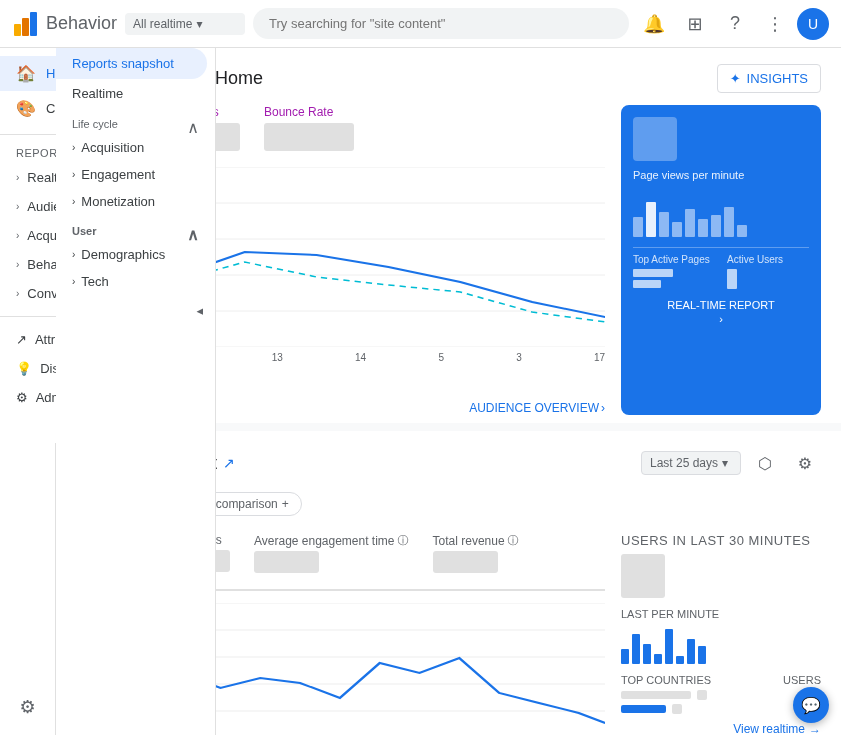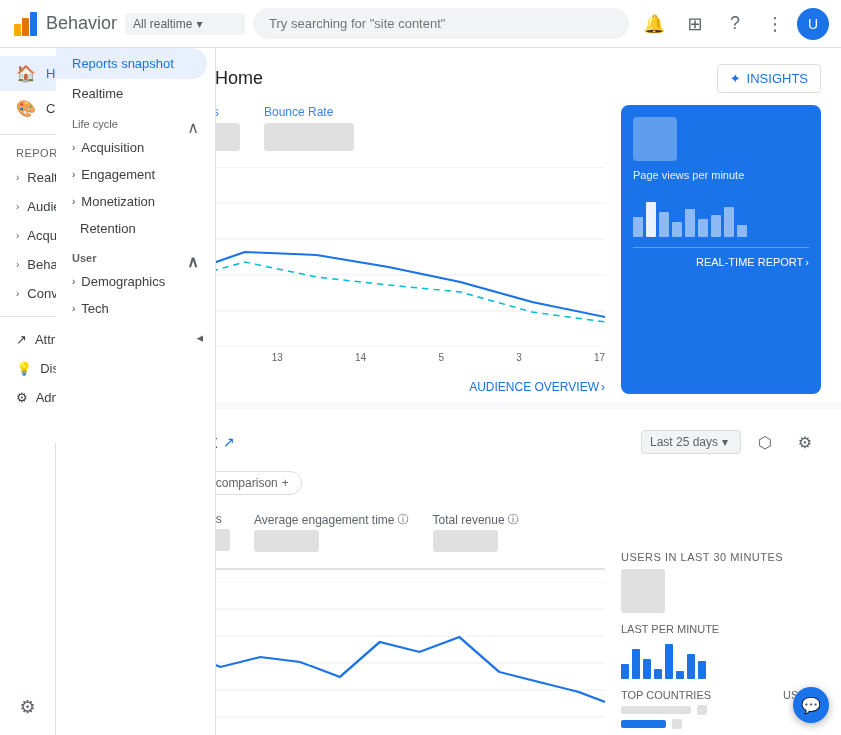--- a/index.html
+++ b/index.html
@@ -68,30 +68,30 @@
     .section-title { font-size: 18px; color: #202124; font-weight: 400; }
     .insights-btn {
       display: flex; align-items: center; gap: 6px; padding: 6px 12px;
       border: 1px solid #dadce0; border-radius: 4px; cursor: pointer;
       font-size: 13px; color: #1a73e8; background: white;
     }
 
     
     .metrics-row { display: flex; gap: 24px; margin-bottom: 16px; }
     .metric-item { display: flex; flex-direction: column; gap: 4px; }
-    .metric-label { font-size: 12px; color: #3b82f6; }
+    .metric-label { font-size: 12px; color: #a21caf; }
     .metric-placeholder { width: 70px; height: 28px; background: #e0e0e0; border-radius: 3px; }
     .metric-placeholder.wide { width: 90px; }
 
     
     .chart-and-active { display: flex; gap: 16px; }
     .chart-svg { width: 100%; height: 180px; }
     .chart-footer { display: flex; align-items: center; justify-content: space-between; padding-top: 6px; }
     .date-range-btn { display: flex; align-items: center; gap: 4px; font-size: 12px; color: #3c4043; cursor: pointer; }
-    .audience-overview-link { font-size: 12px; color: #1a73e8; cursor: pointer; display: flex; align-items: center; gap: 2px; }
+    .audience-overview-link { font-size: 12px; color: #1a73e8; cursor: pointer; display: flex; align-items: center; gap: 2px; margin-top: 21px; }
 
     
     .active-users-card {
       width: 200px; background: #1a73e8; border-radius: 8px;
       padding: 12px; color: white;
     }
     .active-users-title { font-size: 13px; font-weight: 500; margin-bottom: 8px; }
     .active-count-box { width: 44px; height: 44px; background: rgba(255,255,255,0.3); border-radius: 4px; margin-bottom: 8px; }
     .page-views-label { font-size: 11px; opacity: 0.9; margin-bottom: 6px; }
     .mini-bars { display: flex; align-items: flex-end; gap: 3px; height: 50px; margin-bottom: 10px; }
@@ -99,21 +99,21 @@
     .mini-bar.tall { background: rgba(255,255,255,0.9); }
     .active-divider { border: none; border-top: 1px solid rgba(255,255,255,0.3); margin: 6px 0; }
     .active-bottom-row { display: flex; gap: 12px; }
     .active-col { flex: 1; }
     .active-col-title { font-size: 10px; opacity: 0.8; margin-bottom: 4px; }
     .active-bar-row { display: flex; align-items: center; gap: 4px; margin-bottom: 3px; }
     .active-bar { height: 8px; background: rgba(255,255,255,0.7); border-radius: 1px; }
     .active-bar.short { width: 40px; }
     .active-bar.medium { width: 28px; }
     .active-small-block { width: 10px; height: 20px; background: rgba(255,255,255,0.7); border-radius: 1px; }
-    .realtime-btn { display: flex; align-items: center; justify-content: flex-end; margin-top: 8px; cursor: pointer; font-size: 11px; gap: 2px; }
+    .realtime-btn { display: flex; align-items: center; justify-content: flex-end; margin-top: 8px; cursor: pointer; font-size: 11px; gap: 2px; flex-direction: column; }
 
     
     .reports-snapshot-section { background: #fff; margin-top: 8px; padding: 16px 20px; }
     .snapshot-header { display: flex; align-items: center; justify-content: space-between; margin-bottom: 12px; }
     .snapshot-title { display: flex; align-items: center; gap: 6px; font-size: 18px; color: #202124; font-weight: 400; }
     .snapshot-controls { display: flex; align-items: center; gap: 8px; }
     .date-dropdown { display: flex; align-items: center; gap: 4px; font-size: 12px; color: #5f6368; padding: 4px 8px; border: 1px solid #dadce0; border-radius: 4px; cursor: pointer; min-width: 100px; background: #f1f3f4; }
     .icon-btn { width: 32px; height: 32px; border-radius: 50%; border: none; background: transparent; cursor: pointer; display: flex; align-items: center; justify-content: center; color: #5f6368; font-size: 16px; }
 
     
@@ -139,21 +139,21 @@
     .snap-metric-label { font-size: 12px; color: #5f6368; display: flex; align-items: center; gap: 3px; }
     .snap-metric-val { width: 65px; height: 22px; background: #e0e0e0; border-radius: 3px; }
     .snap-metric-val.blue { background: #e8f0fe; }
     .info-icon { font-size: 11px; color: #5f6368; }
 
     
     .snap-chart-svg { width: 100%; height: 160px; }
 
     
     .realtime-mini-card { width: 200px; background: #fff; }
-    .rt-title { font-size: 11px; color: #5f6368; font-weight: 500; letter-spacing: 0.5px; margin-bottom: 6px; margin-top: 39px; }
+    .rt-title { font-size: 13px; color: #5f6368; font-weight: 500; letter-spacing: 0.5px; margin-bottom: 6px; }
     .rt-users-block { width: 44px; height: 44px; background: #e0e0e0; border-radius: 3px; margin-bottom: 10px; }
     .rt-per-min-label { font-size: 11px; color: #5f6368; margin-bottom: 4px; }
     .rt-bars { display: flex; align-items: flex-end; gap: 3px; height: 40px; margin-bottom: 10px; }
     .rt-bar { background: #1a73e8; border-radius: 1px; width: 8px; }
     .rt-countries-header { display: flex; justify-content: space-between; font-size: 11px; color: #5f6368; margin-bottom: 4px; }
     .rt-country-row { display: flex; align-items: center; gap: 6px; margin-bottom: 4px; }
     .rt-country-bar { height: 8px; border-radius: 2px; background: #e0e0e0; }
     .rt-country-bar.blue { background: #1a73e8; }
     .rt-country-val { width: 10px; height: 10px; background: #e0e0e0; border-radius: 2px; font-size: 10px; }
     .view-realtime { display: flex; align-items: center; gap: 4px; font-size: 12px; color: #1a73e8; cursor: pointer; margin-top: 8px; justify-content: flex-end; }
@@ -360,20 +360,35 @@
             <div class="mini-bar tall" style="height:35px"></div>
             <div class="mini-bar" style="height:25px"></div>
             <div class="mini-bar" style="height:15px"></div>
             <div class="mini-bar" style="height:28px"></div>
             <div class="mini-bar" style="height:18px"></div>
             <div class="mini-bar" style="height:22px"></div>
             <div class="mini-bar" style="height:30px"></div>
             <div class="mini-bar" style="height:12px"></div>
           </div>
           <hr class="active-divider">
+          <div class="active-bottom-row">
+            <div class="active-col">
+              <div class="active-col-title">Top Active Pages</div>
+              <div class="active-bar-row">
+                <div class="active-bar short"></div>
+              </div>
+              <div class="active-bar-row">
+                <div class="active-bar medium"></div>
+              </div>
+            </div>
+            <div class="active-col">
+              <div class="active-col-title">Active Users</div>
+              <div class="active-small-block"></div>
+            </div>
+          </div>
           <div class="realtime-btn">
             <span>REAL-TIME REPORT</span>
             <span>›</span>
           </div>
         </div>
       </div>
     </div>
 
     <div class="reports-snapshot-section">
       <div class="snapshot-header">
@@ -496,21 +511,20 @@
 
 <div style="position:fixed; left:56px; top:48px; width:160px; height:735px; background:#fff; border-right:1px solid #e0e0e0; z-index:50; overflow-y:auto; display:flex; flex-direction:column;">
 
   <div style="padding:0">
     <div style="background:#e8f0fe; color:#1a73e8; font-size:13px; font-weight:500; padding:8px 16px; border-radius:0 24px 24px 0; margin-right:8px; cursor:pointer;">Reports snapshot</div>
     <div style="font-size:13px; color:#3c4043; padding:7px 16px; cursor:pointer;">Realtime</div>
     <div style="font-size:11px; color:#5f6368; padding:10px 16px 4px; font-weight:500;">Life cycle <span style="font-size:16px;float:right;">∧</span></div>
     <div style="font-size:13px; color:#3c4043; padding:6px 16px; display:flex; align-items:center; gap:6px; cursor:pointer;"><span style="font-size:10px;">›</span> Acquisition</div>
     <div style="font-size:13px; color:#3c4043; padding:6px 16px; display:flex; align-items:center; gap:6px; cursor:pointer;"><span style="font-size:10px;">›</span> Engagement</div>
     <div style="font-size:13px; color:#3c4043; padding:6px 16px; display:flex; align-items:center; gap:6px; cursor:pointer;"><span style="font-size:10px;">›</span> Monetization</div>
-    <div style="font-size:13px; color:#3c4043; padding:6px 24px; cursor:pointer;">Retention</div>
     <div style="font-size:11px; color:#5f6368; padding:10px 16px 4px; font-weight:700;">User <span style="font-size:16px;float:right;">∧</span></div>
     <div style="font-size:13px; color:#3c4043; padding:6px 16px; display:flex; align-items:center; gap:6px; cursor:pointer;"><span style="font-size:10px;">›</span> Demographics</div>
     <div style="font-size:13px; color:#3c4043; padding:6px 16px; display:flex; align-items:center; gap:6px; cursor:pointer;"><span style="font-size:10px;">›</span> Tech</div>
     <div style="display:flex; justify-content:flex-end; padding:8px 12px; cursor:pointer; color:#5f6368;">◂</div>
   </div>
 </div>
 
 <div class="chat-bubble-btn">💬</div>
 
 </body></html>

